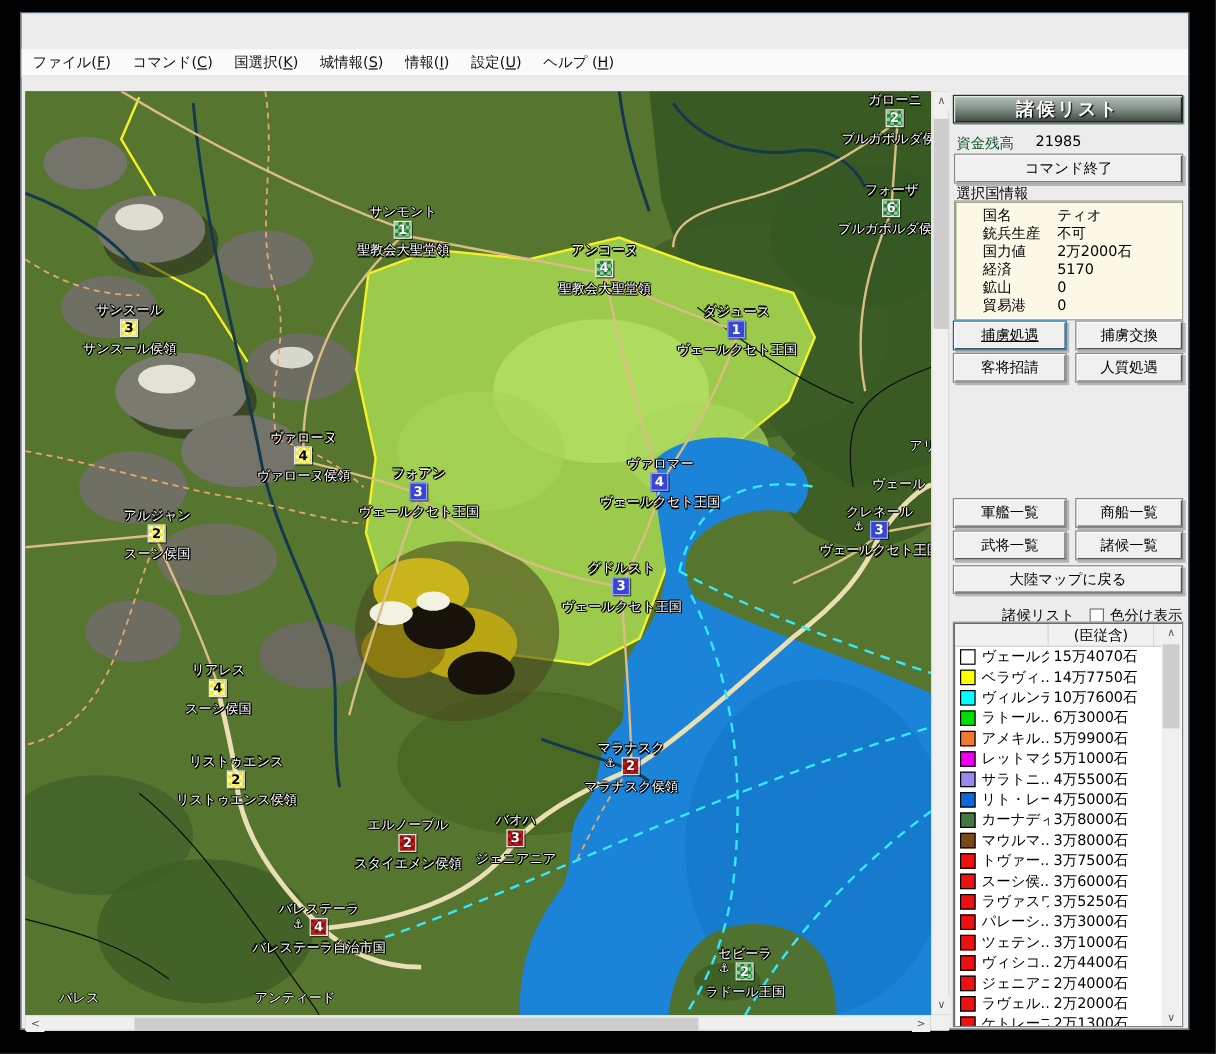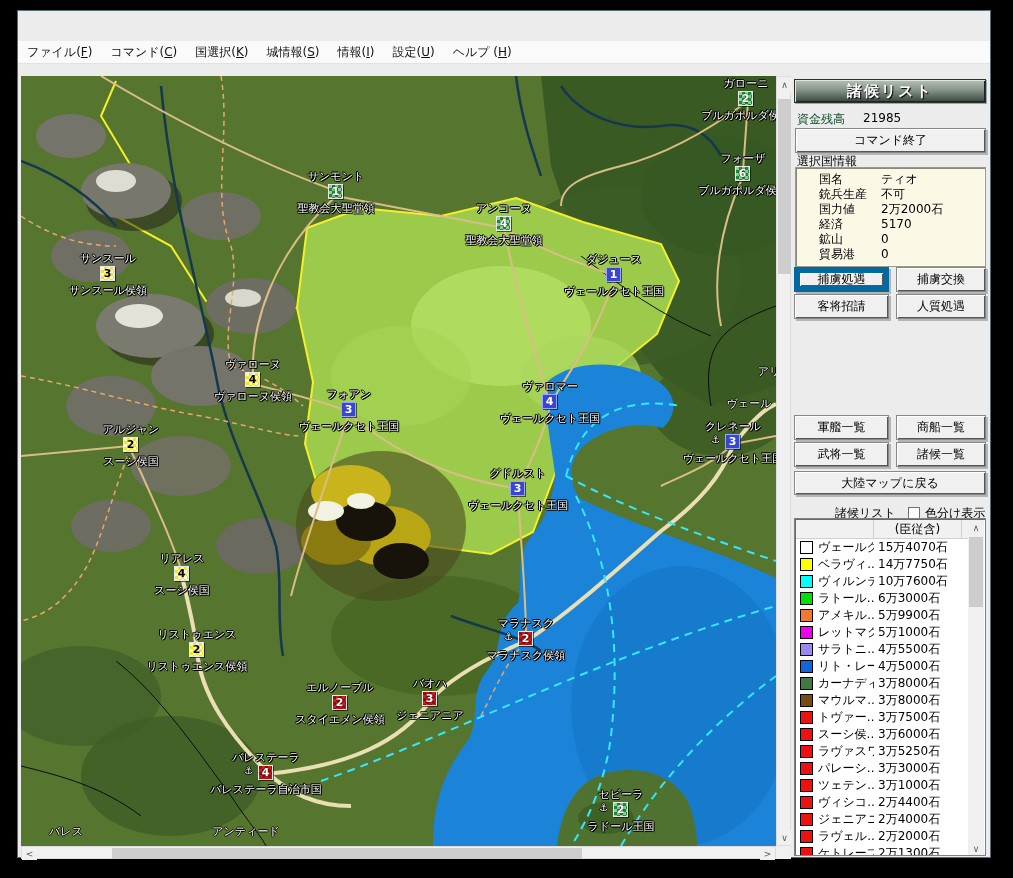--- a/index.html
+++ b/index.html
@@ -50,21 +50,21 @@
       border:1px solid #2a322c;
       box-shadow:inset 1px 1px 0 #dfe6df, inset -1px -1px 0 #1e241f, 1px 1px 0 #9aa;
       color:#fff;font-weight:bold;font-size:15px;text-align:center;line-height:22px;
       text-shadow:1px 1px 1px #000;letter-spacing:2px;}
   .funds-label{position:absolute;left:779px;top:100px;font-size:12px;color:#14532d;}
   .funds-value{position:absolute;left:845px;top:100px;font-size:12px;color:#000;}
   .win-btn{position:absolute;box-sizing:border-box;background:#f0f0f0;border:1px solid #888;
       box-shadow:inset 1px 1px 0 #fff, inset -1px -1px 0 #555, 2px 2px 0 #b5b5b5;
       font-size:12px;color:#000;display:flex;align-items:center;justify-content:center;
       font-family:inherit;}
-  .win-btn.focused{border:6px solid #0369a1;}
+  .win-btn.focused{border:1px solid #0369a1;text-decoration:underline;}
   .gb-label{position:absolute;left:779px;top:142px;font-size:12px;color:#000;}
   .info-box{position:absolute;left:777px;top:156px;width:191px;height:100px;box-sizing:border-box;
       background:#fbf8e6;border:1px solid #9a9a8a;
       box-shadow:inset 1px 1px 0 #8a8a7a, inset -1px -1px 0 #fff;padding:4px 0 0 0;}
   .info-row{display:flex;font-size:12px;color:#000;height:15px;line-height:15px;padding-left:16px;}
   .info-row .k{width:62px;margin-left:7px;}
   .lords-title{position:absolute;left:778px;top:494px;font-size:12px;color:#000;padding-left:39px;}
   .cb{position:absolute;left:890px;top:496px;width:12px;height:12px;background:#fff;border:1px solid #707070;box-sizing:border-box;}
   .cb-label{position:absolute;left:907px;top:494px;font-size:12px;color:#000;}
   .lords-list{position:absolute;left:776px;top:507px;width:192px;height:338px;box-sizing:border-box;

